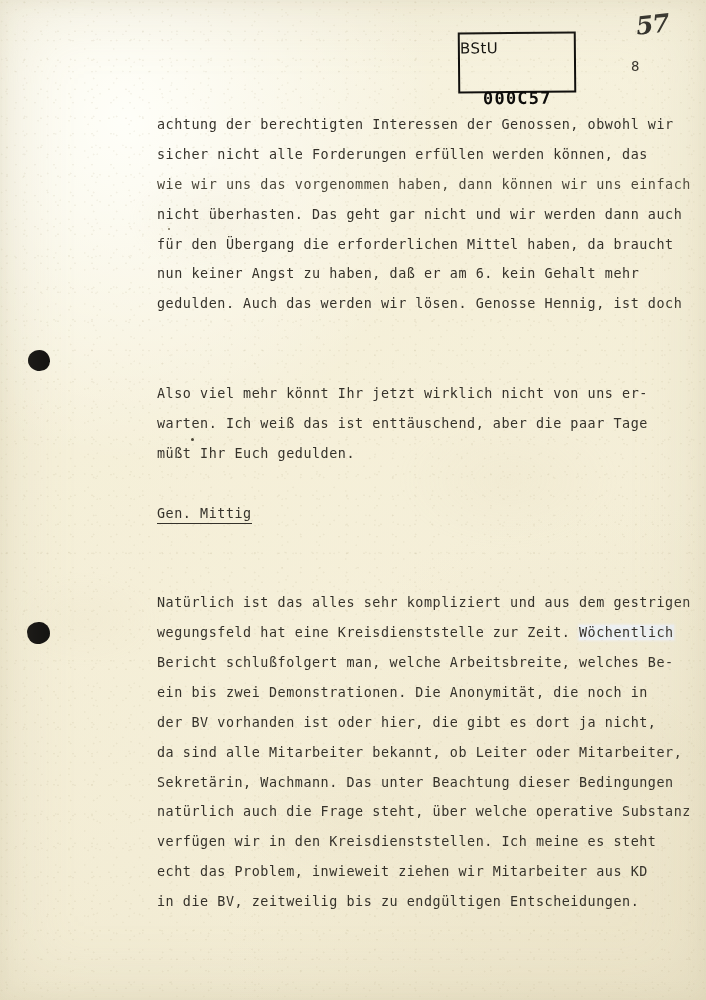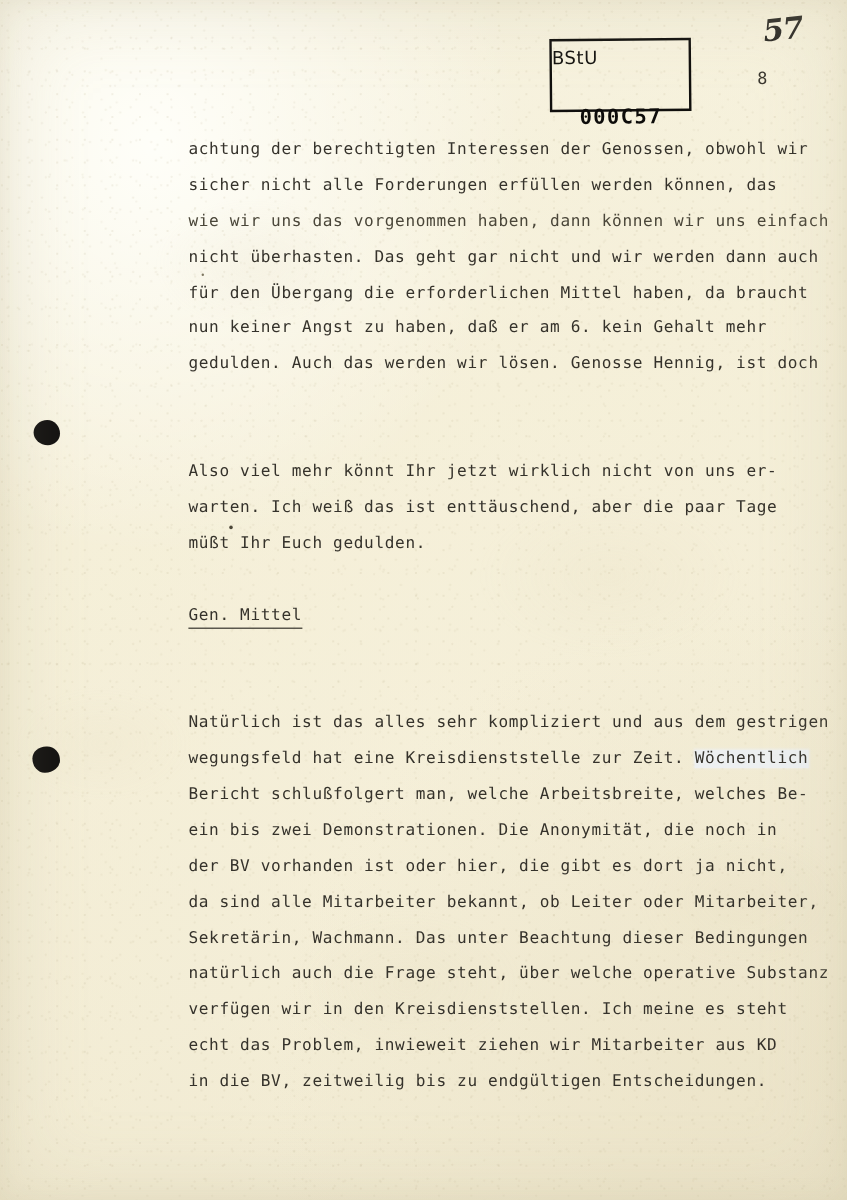--- a/index.html
+++ b/index.html
@@ -233,21 +233,21 @@
 
     <div class="tline blank"></div>
     <div class="tline blank"></div>
 
     <div class="tline">Also viel mehr könnt Ihr jetzt wirklich nicht von uns er-</div>
     <div class="tline">warten. Ich weiß das ist enttäuschend, aber die paar Tage</div>
     <div class="tline">müßt Ihr Euch gedulden.</div>
 
     <div class="tline blank"></div>
 
-    <div class="heading-line"><span class="underlined">Gen. Mittel</span></div>
+    <div class="heading-line"><span class="underlined">Gen. Mittig</span></div>
 
     <div class="tline blank"></div>
     <div class="tline blank"></div>
 
     <div class="tline">Natürlich ist das alles sehr kompliziert und aus dem gestrigen</div>
     <div class="tline"><span>wegungsfeld hat eine Kreisdienststelle zur Zeit. </span><span class="corr">Wöchentlich</span></div>
 
     <div class="tline">Bericht schlußfolgert man, welche Arbeitsbreite, welches Be-</div>
 
     <div class="tline">ein bis zwei Demonstrationen. Die Anonymität, die noch in</div>

